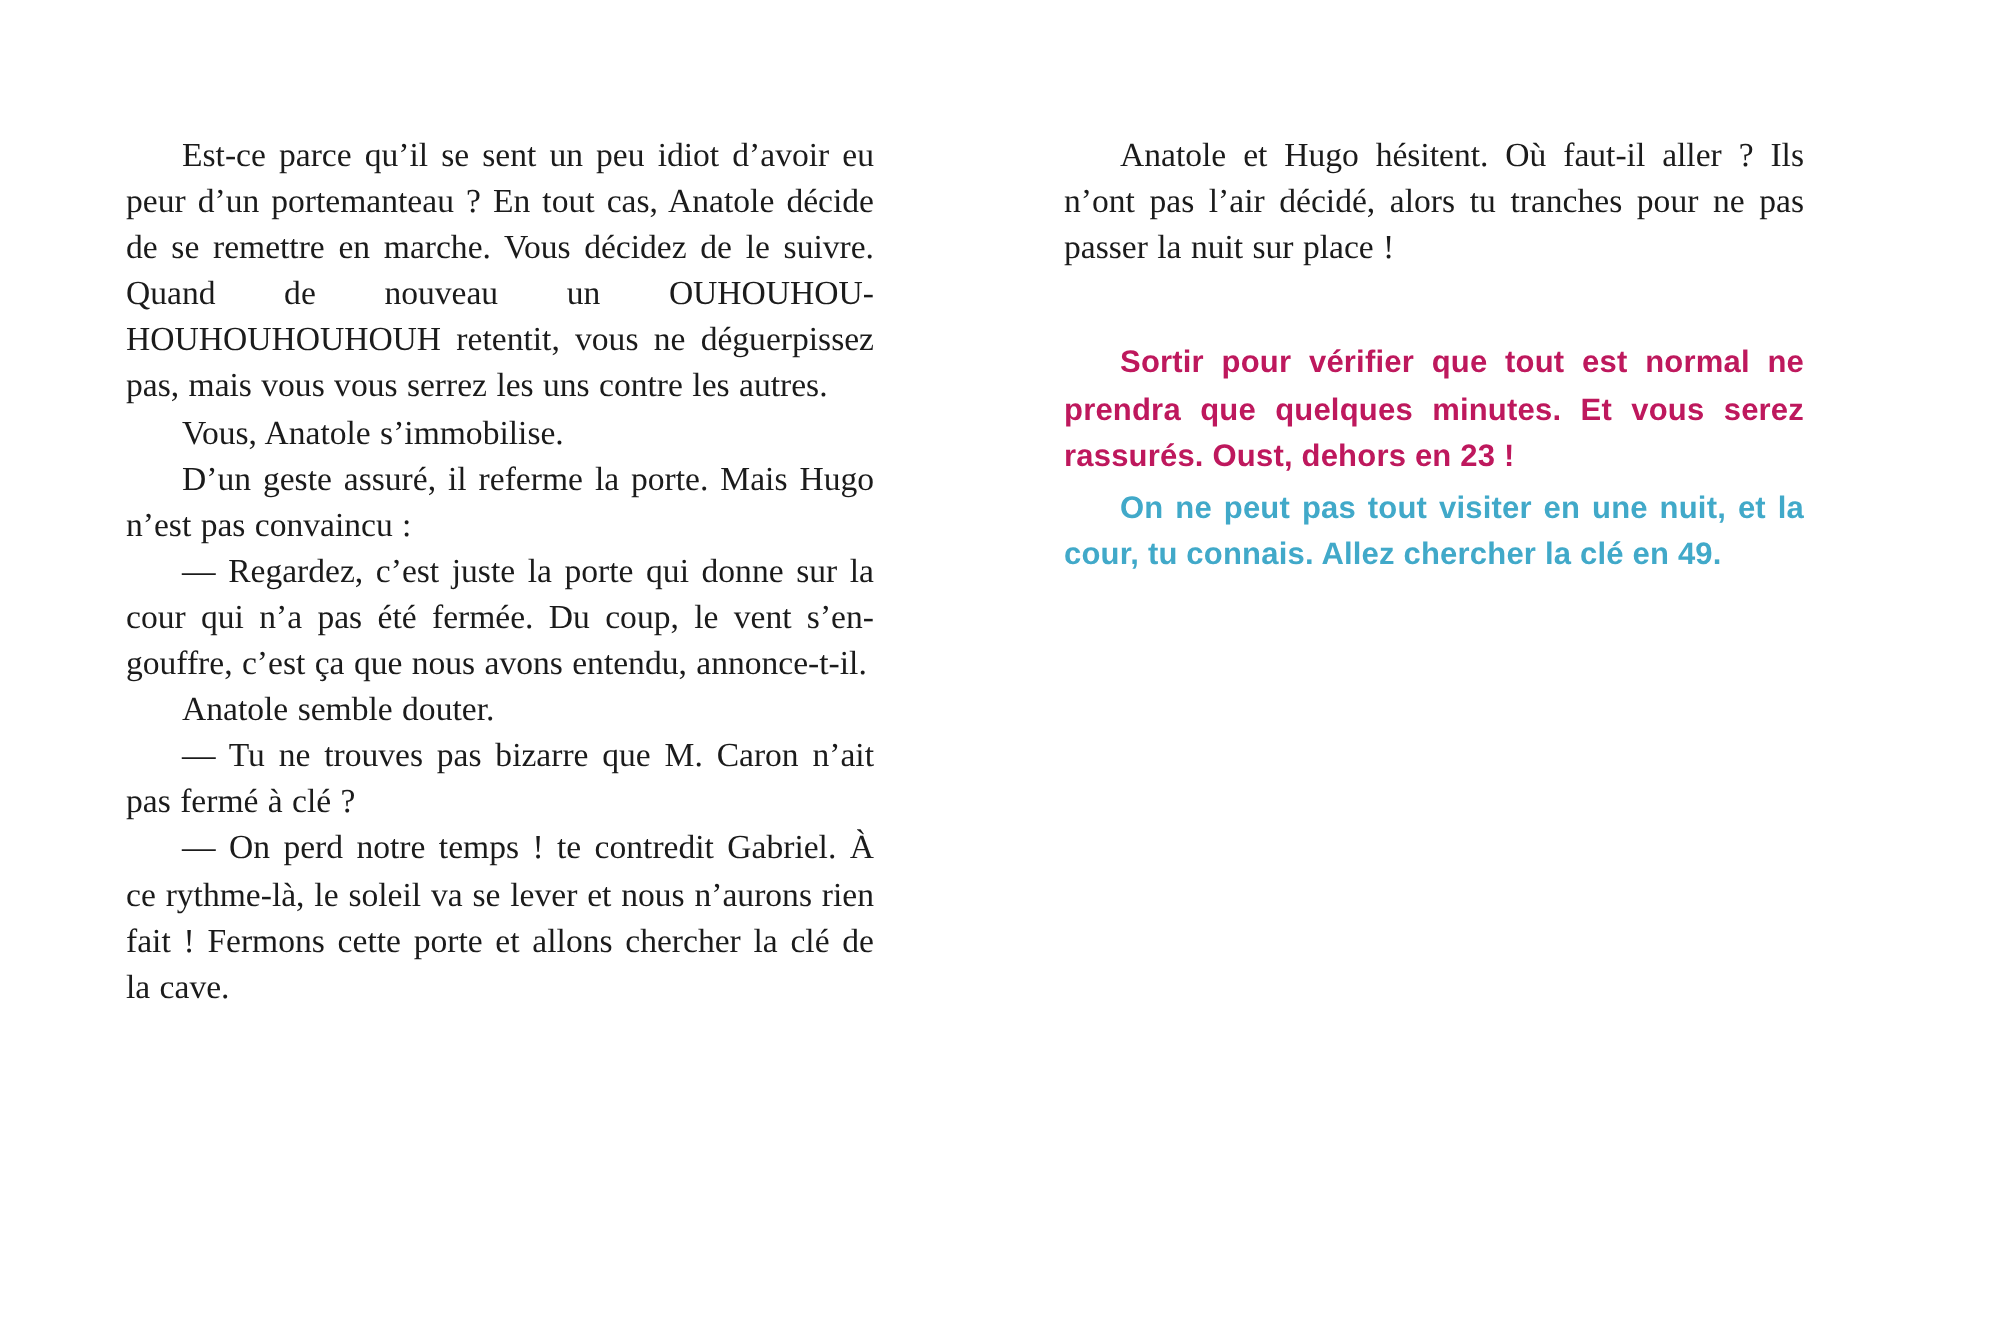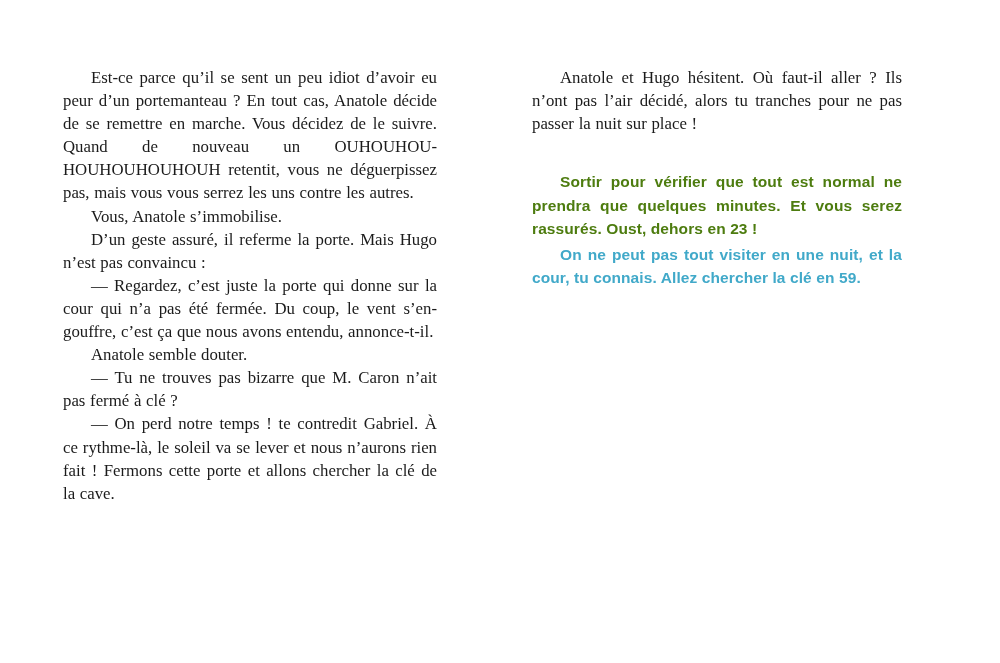--- a/index.html
+++ b/index.html
@@ -55,17 +55,17 @@
     <p class="body-par">Vous, Anatole s’immobilise.</p>
     <p class="body-par">D’un geste assuré, il referme la porte. Mais Hugo n’est pas convaincu&nbsp;:</p>
     <p class="body-par">— Regardez, c’est juste la porte qui donne sur la cour qui n’a pas été fermée. Du coup, le vent s’en­gouffre, c’est ça que nous avons entendu, annonce-t-il.</p>
     <p class="body-par">Anatole semble douter.</p>
     <p class="body-par">— Tu ne trouves pas bizarre que M.&nbsp;Caron n’ait pas fermé à clé&nbsp;?</p>
     <p class="body-par">— On perd notre temps&nbsp;! te contredit Gabriel. À ce rythme-là, le soleil va se lever et nous n’aurons rien fait&nbsp;! Fermons cette porte et allons chercher la clé de la cave.</p>
   </div>
 
   <div class="page page-right">
     <p class="body-par">Anatole et Hugo hésitent. Où faut-il aller&nbsp;? Ils n’ont pas l’air décidé, alors tu tranches pour ne pas passer la nuit sur place&nbsp;!</p>
-    <p class="choice choice-primary" style="color: #4d7c0f;">Sortir pour vérifier que tout est normal ne pren­dra que quelques minutes. Et vous serez rassurés. Oust, dehors en 23&nbsp;!</p>
-    <p class="choice choice-secondary" style="color: rgb(65, 169, 201);">On ne peut pas tout visiter en une nuit, et la cour, tu connais. Allez chercher la clé en 59.</p>
+    <p class="choice choice-primary" style="color: #be185d;">Sortir pour vérifier que tout est normal ne pren­dra que quelques minutes. Et vous serez rassurés. Oust, dehors en 23&nbsp;!</p>
+    <p class="choice choice-secondary" style="color: rgb(65, 169, 201);">On ne peut pas tout visiter en une nuit, et la cour, tu connais. Allez chercher la clé en 49.</p>
   </div>
 
 </div>
 
 </body></html>

